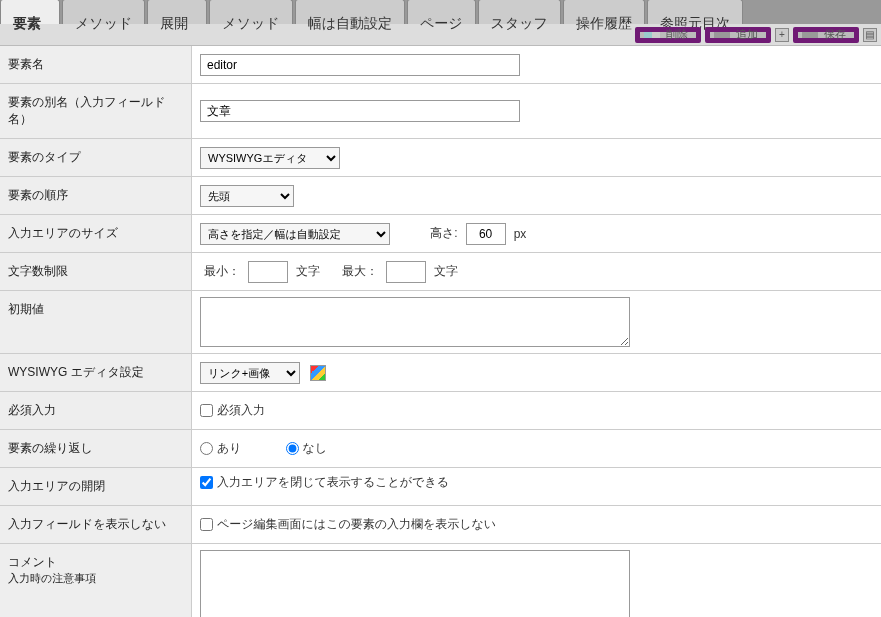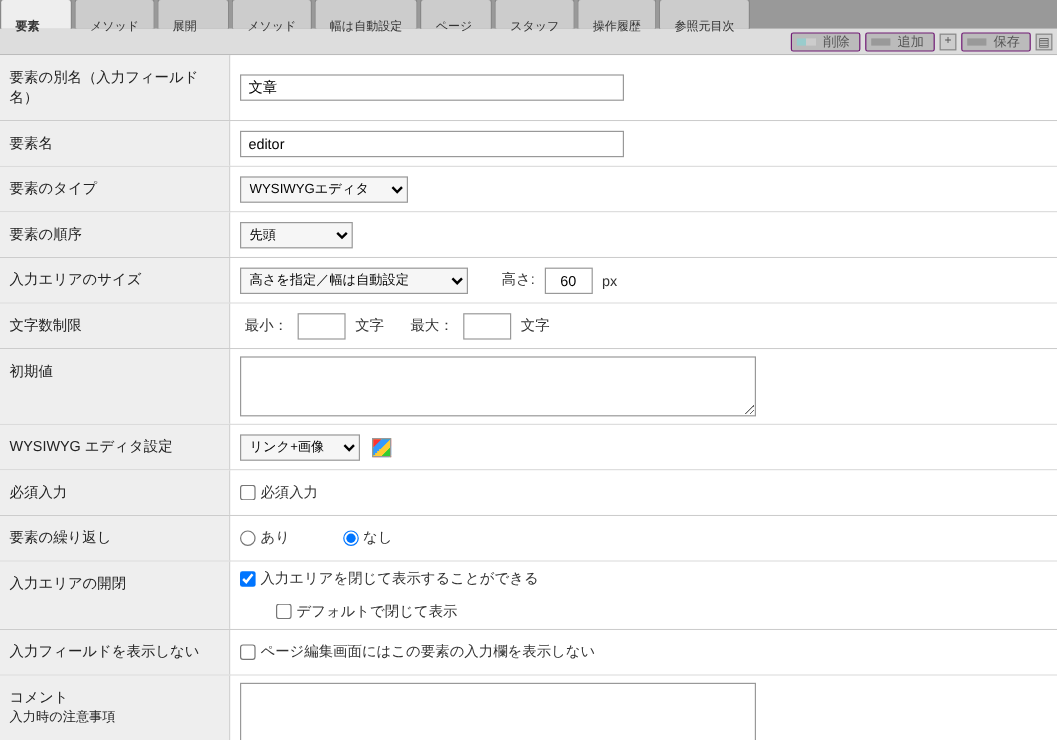--- a/index.html
+++ b/index.html
@@ -17,21 +17,21 @@
       align-items: flex-end;
       padding: 0;
     }
     .tab {
       height: 22px;
       line-height: 22px;
       padding: 12px 12px;
       margin-right: 2px;
       background: #ccc;
       color: #333;
-      font-size: 10px;
+      font-size: 14px;
       cursor: pointer;
       border-top-left-radius: 3px;
       border-top-right-radius: 3px;
       min-width: 60px;
       text-align: left;
       border-top: 1px solid #888;
       border-left: 1px solid #888;
       border-right: 1px solid #888;
     }
     .tab.active {
@@ -46,21 +46,21 @@
       align-items: center;
       padding: 0 4px;
       border-bottom: 1px solid #bbb;
       gap: 4px;
     }
     .action-btn {
       display: flex;
       align-items: center;
       height: 16px;
       background: #bbb;
-      border: 1px solid #701a75;
+      border: 5px solid #701a75;
       color: #555;
       font-size: 11px;
       cursor: pointer;
       border-radius: 2px;
     }
     .action-btn .dash {
       width: 16px;
       height: 6px;
       display: inline-block;
       margin: 0 4px;
@@ -177,52 +177,52 @@
   <div class="action-btn">
     <span class="dash save"></span>
       <span class="lbl">保存</span>
   </div>
   <span class="action-icon">▤</span>
 </div>
 
 <div class="form">
 
   <div class="form-row">
+    <div class="form-label">要素名</div>
+    <div class="form-field">
+      <input type="text" class="wide" value="editor" style="">
+    </div>
+  </div>
+
+  <div class="form-row">
     <div class="form-label">要素の別名（入力フィールド名）</div>
     <div class="form-field">
       <input type="text" class="wide" value="文章" style="">
     </div>
   </div>
 
   <div class="form-row">
-    <div class="form-label">要素名</div>
-    <div class="form-field">
-      <input type="text" class="wide" value="editor" style="">
-    </div>
-  </div>
-
-  <div class="form-row">
     <div class="form-label">要素のタイプ</div>
     <div class="form-field">
       <select style="width:140px"><option>WYSIWYGエディタ</option></select>
     </div>
   </div>
 
   <div class="form-row">
     <div class="form-label">要素の順序</div>
     <div class="form-field">
       <select style="width:94px"><option>先頭</option></select>
     </div>
   </div>
 
   <div class="form-row">
     <div class="form-label">入力エリアのサイズ</div>
     <div class="form-field">
       <select style="width:190px"><option>高さを指定／幅は自動設定</option></select>
-      <span class="txt" style="margin-left:24px">高さ:</span>
+      <span class="txt" style="margin-left:36px">高さ:</span>
       <input type="text" class="mid" value="60" style="">
       <span class="txt">px</span>
     </div>
   </div>
 
   <div class="form-row">
     <div class="form-label">文字数制限</div>
     <div class="form-field">
       <span class="txt">最小：</span>
       <input type="text" class="mid" value="" style="">
@@ -272,26 +272,20 @@
     </div>
   </div>
 
   <div class="form-row">
     <div class="form-label">入力エリアの開閉</div>
     <div class="form-field" style="flex-direction:column; align-items:flex-start">
       <label class="ck">
         <input type="checkbox" id="ck-col" checked="" style="">
           <span>入力エリアを閉じて表示することができる</span>
       </label>
-      <div class="sub-row">
-        <label class="ck">
-          <input type="checkbox" id="ck-coldef" style="">
-            <span>デフォルトで閉じて表示</span>
-        </label>
-      </div>
     </div>
   </div>
 
   <div class="form-row">
     <div class="form-label">入力フィールドを表示しない</div>
     <div class="form-field">
       <label class="ck">
         <input type="checkbox" id="ck-hide" style="">
           <span>ページ編集画面にはこの要素の入力欄を表示しない</span>
       </label>

